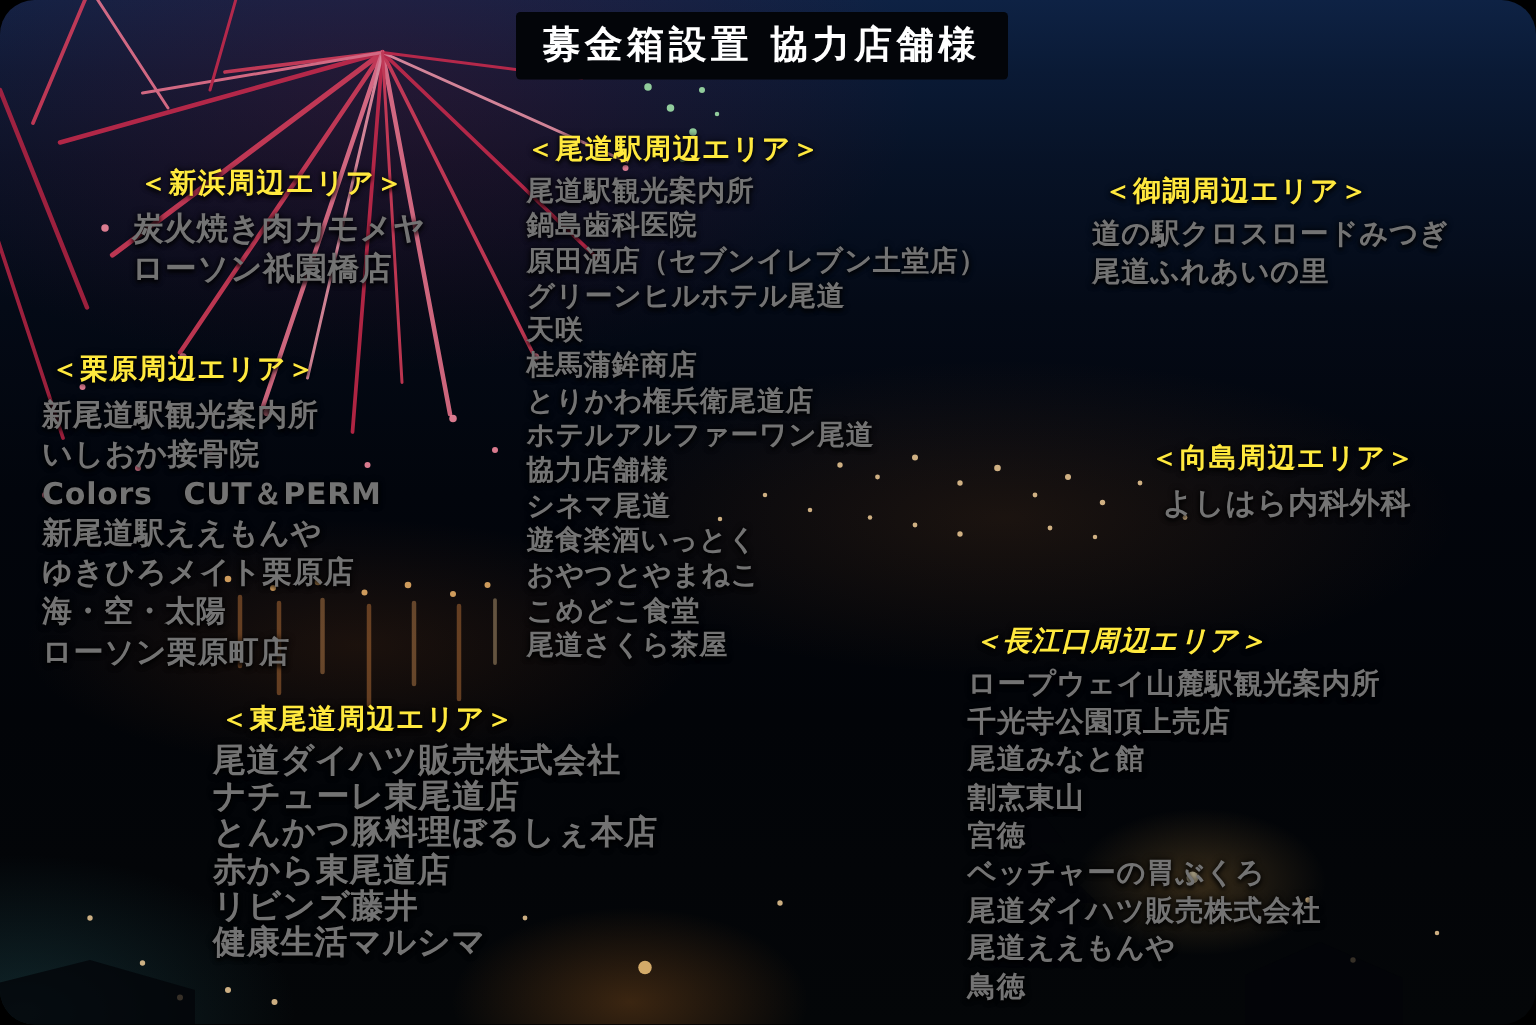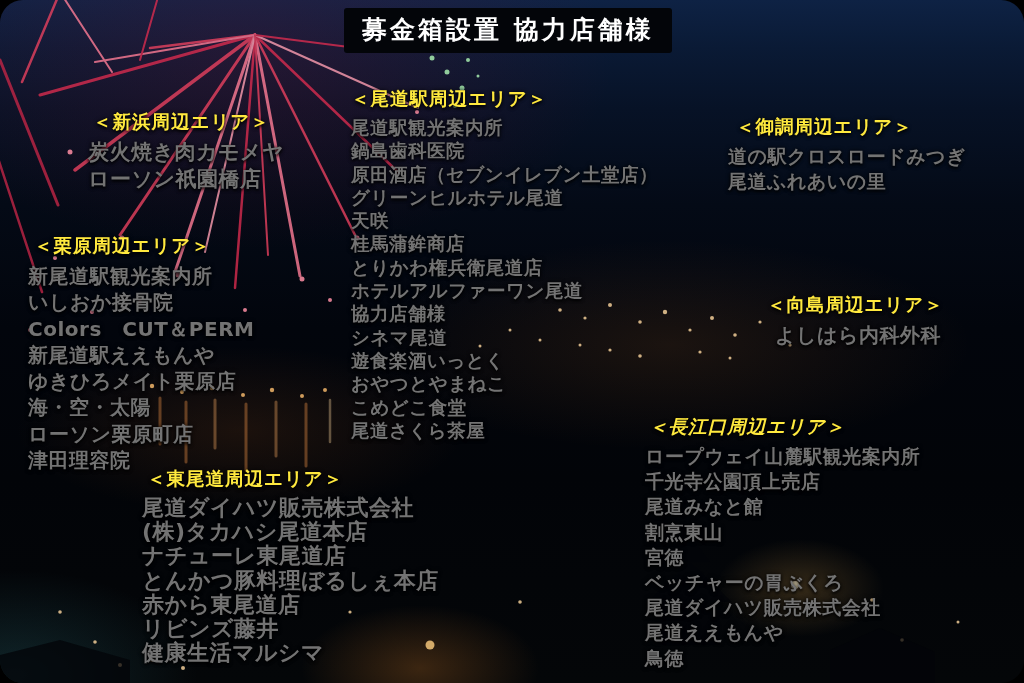--- a/index.html
+++ b/index.html
@@ -236,36 +236,34 @@
   <section class="area sec-kurihara">
     <h2 class="area-h">＜栗原周辺エリア＞</h2>
     <ul class="stores">
       <li>新尾道駅観光案内所</li>
       <li>いしおか接骨院</li>
       <li>Colors　CUT＆PERM</li>
       <li>新尾道駅ええもんや</li>
       <li>ゆきひろメイト栗原店</li>
       <li>海・空・太陽</li>
       <li>ローソン栗原町店</li>
-      <li>津田理容院</li>
     </ul>
   </section>
 
   <section class="area sec-mukaishima">
     <h2 class="area-h">＜向島周辺エリア＞</h2>
     <ul class="stores">
       <li>よしはら内科外科</li>
     </ul>
   </section>
 
   <section class="area sec-higashi-onomichi">
     <h2 class="area-h">＜東尾道周辺エリア＞</h2>
     <ul class="stores">
       <li>尾道ダイハツ販売株式会社</li>
-      <li>(株)タカハシ尾道本店</li>
       <li>ナチューレ東尾道店</li>
       <li>とんかつ豚料理ぼるしぇ本店</li>
       <li>赤から東尾道店</li>
       <li>リビンズ藤井</li>
       <li>健康生活マルシマ</li>
     </ul>
   </section>
 
   <section class="area sec-nagaeguchi">
     <h2 class="area-h">＜長江口周辺エリア＞</h2>

